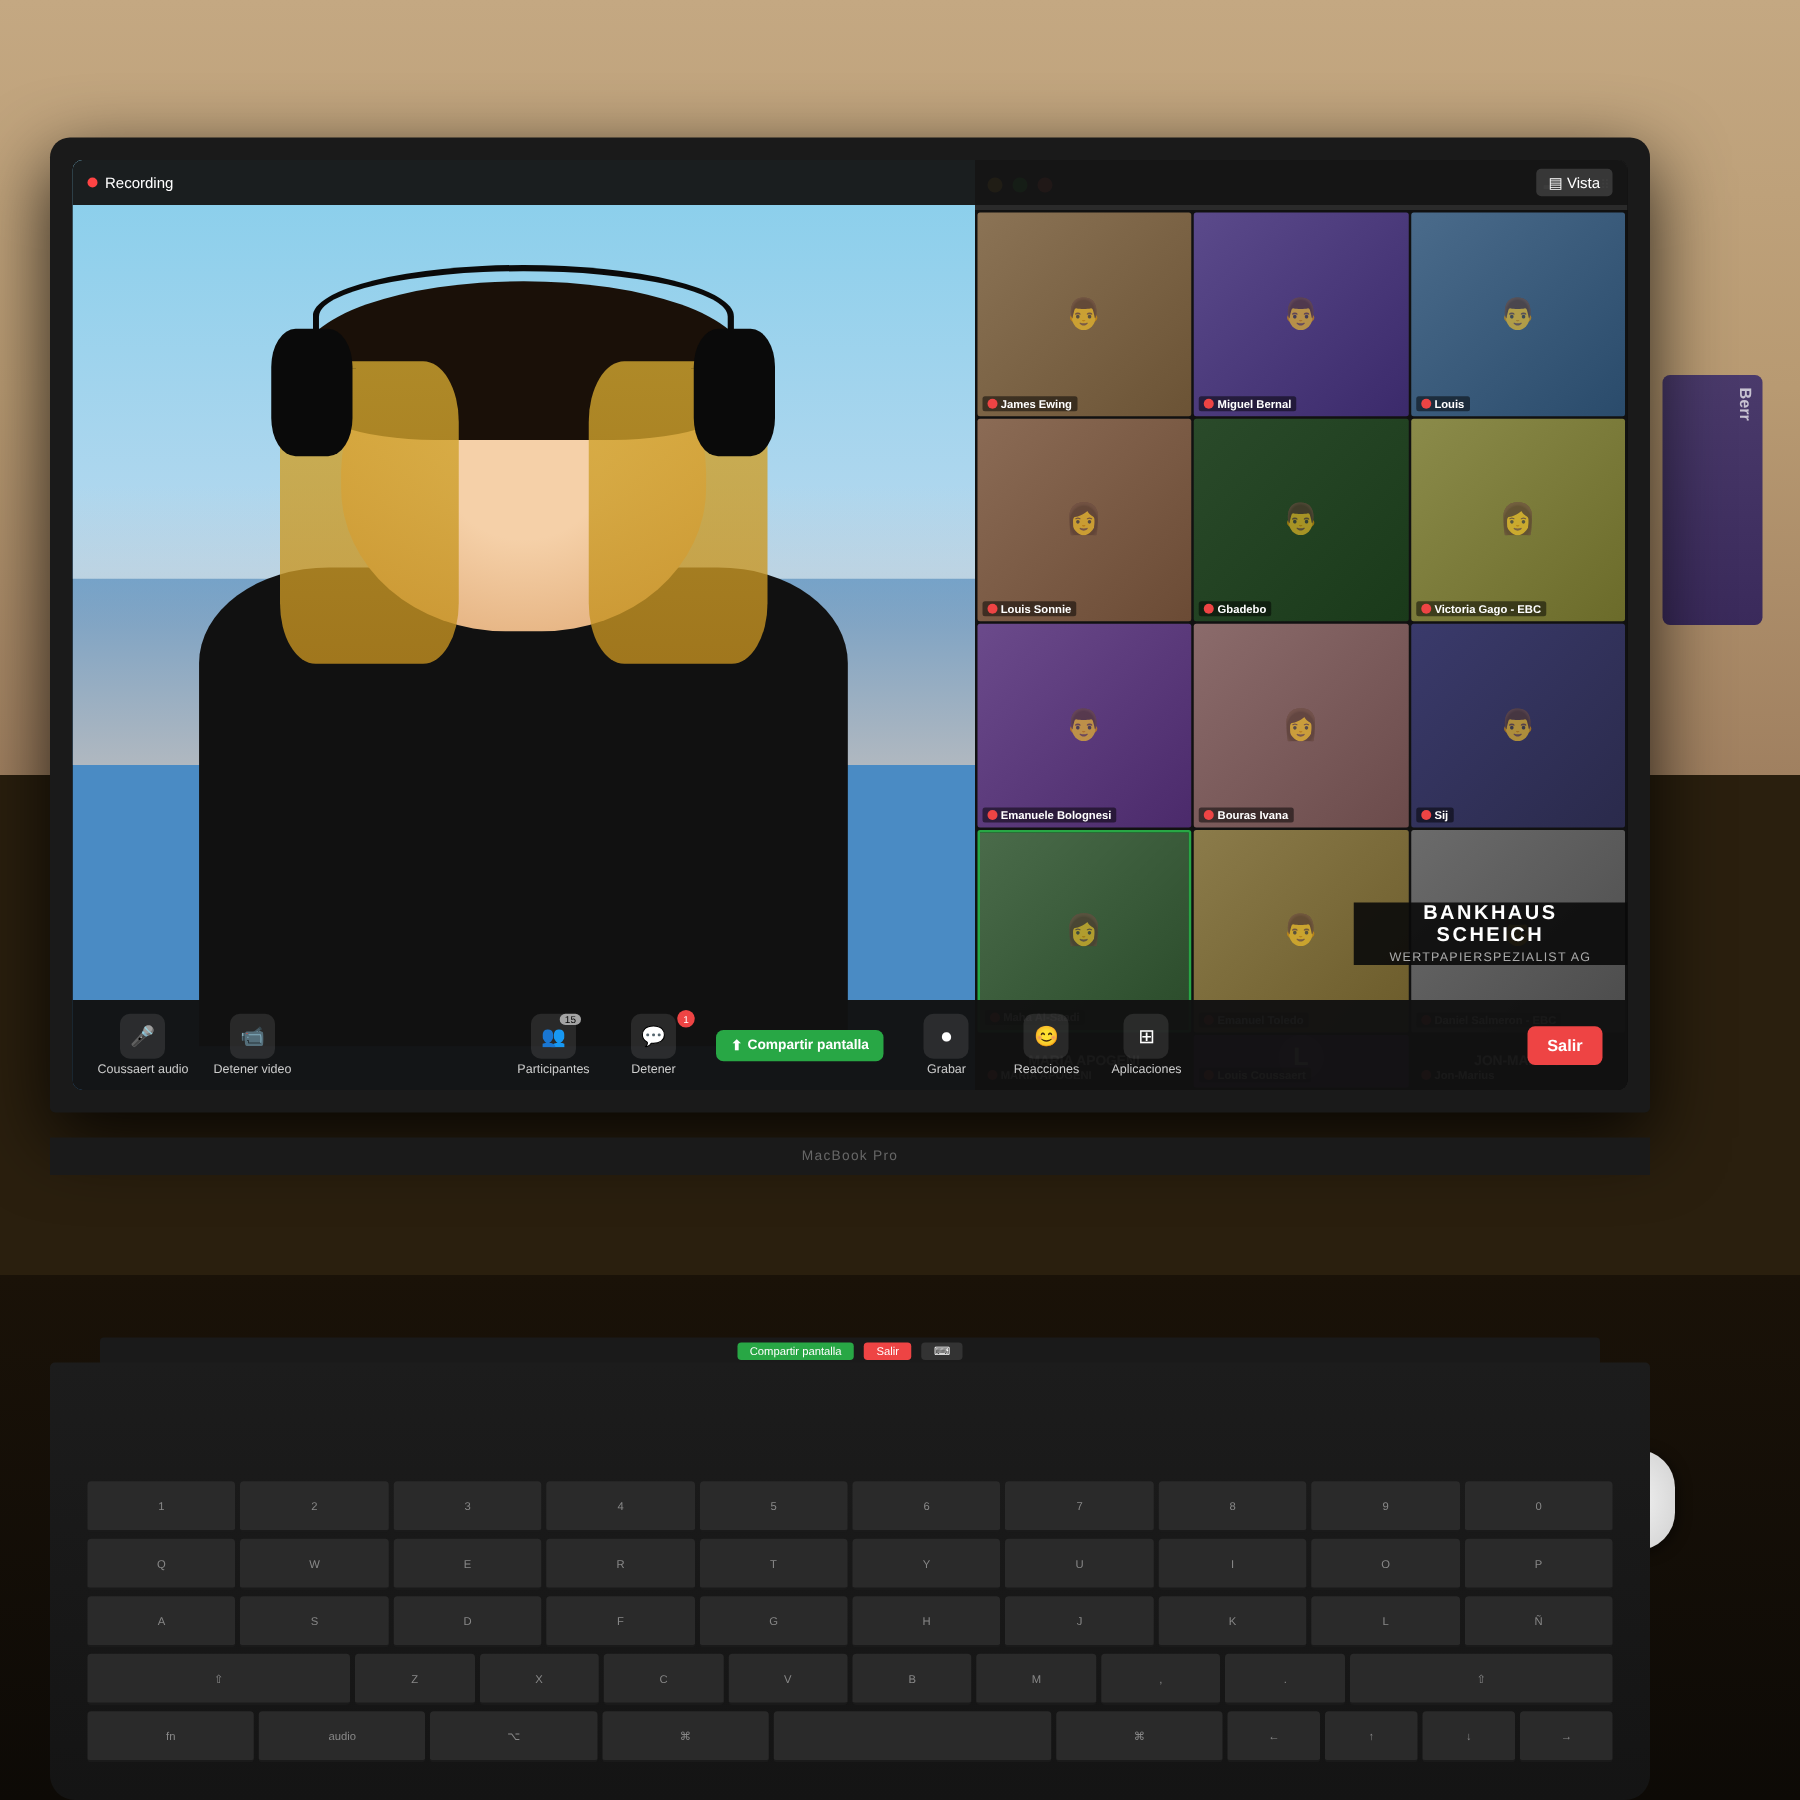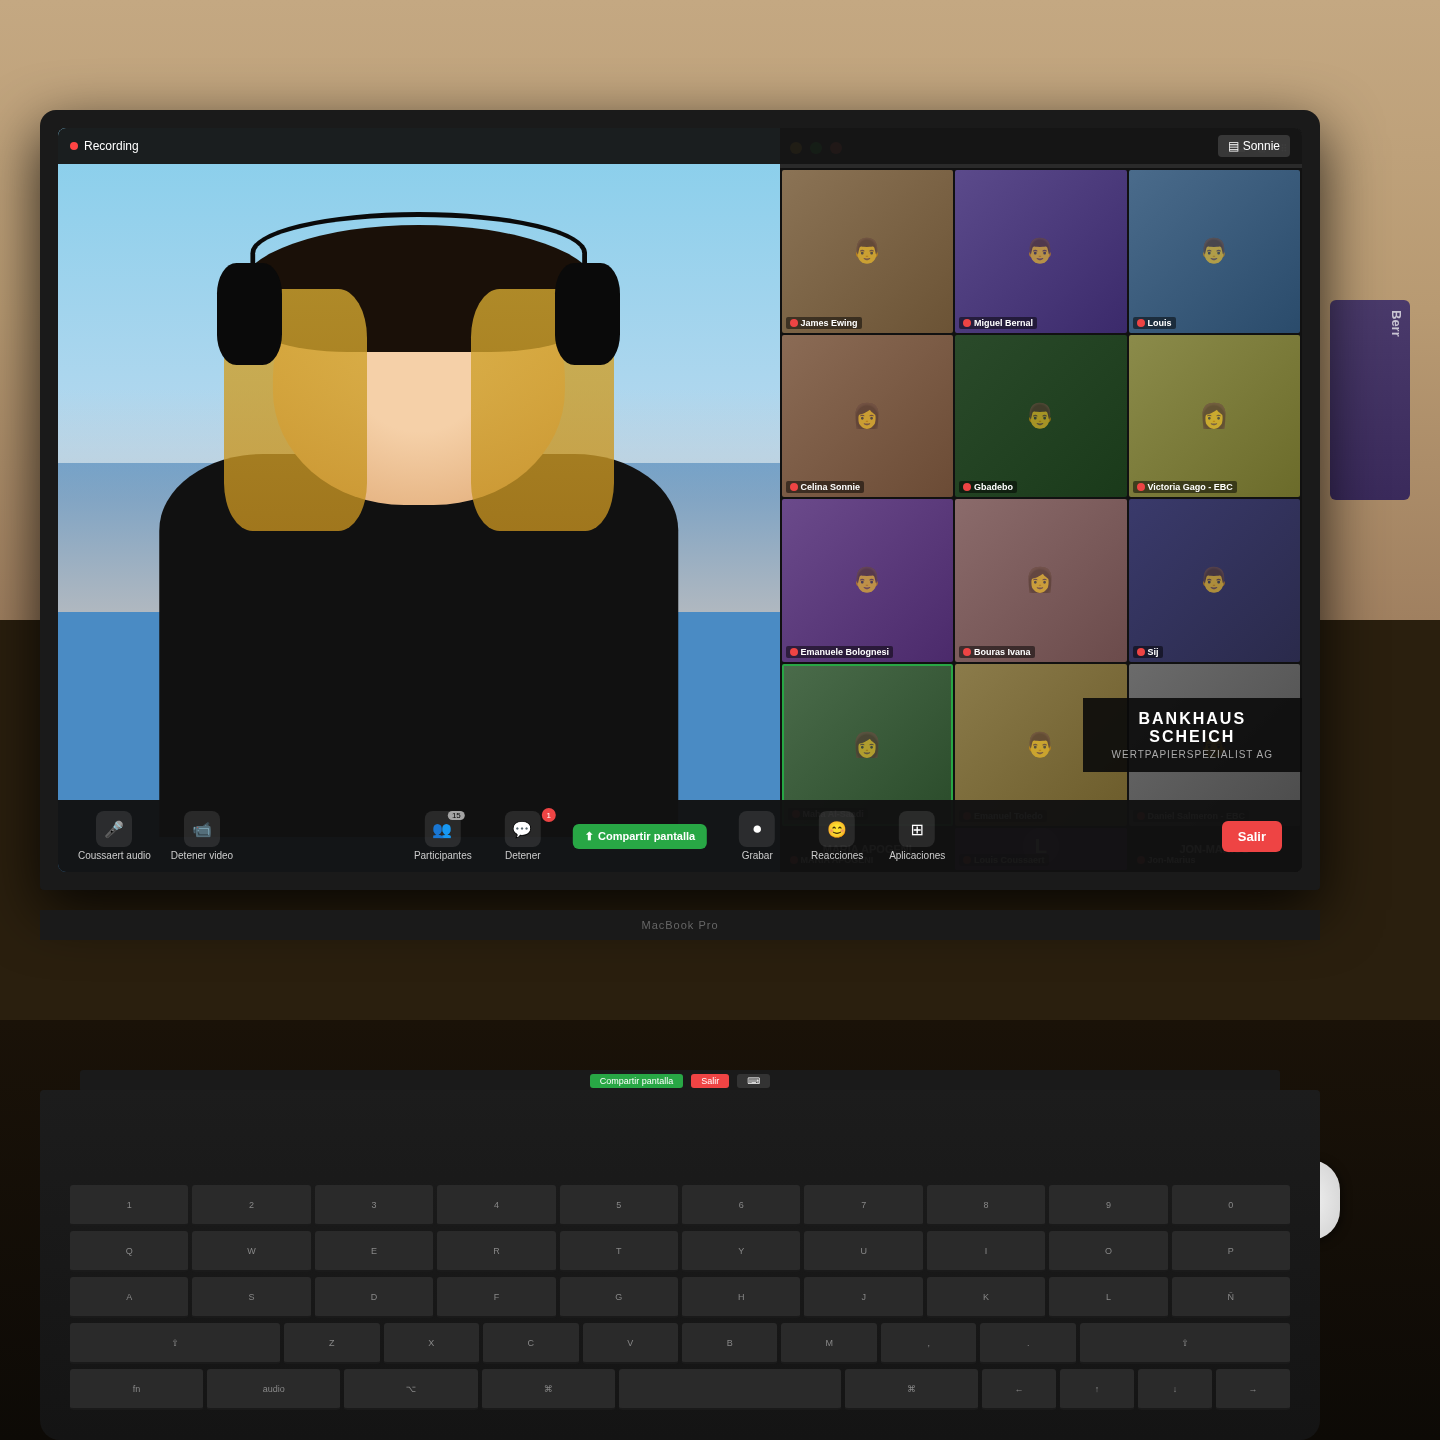--- a/index.html
+++ b/index.html
@@ -289,21 +289,21 @@
       margin-bottom: 6px;
     }
 
     
     .bankhaus-overlay {
       position: absolute;
       bottom: 100px;
       right: 0;
       width: 42%;
       background: rgba(10,10,10,0.9);
-      padding: 12px 16px;
+      padding: 0 16px;
       text-align: center;
       z-index: 10;
       margin-left: 28px;
     }
 
     .bankhaus-title {
       color: #fff;
       font-size: 16px;
       font-weight: 700;
       letter-spacing: 2px;
@@ -588,21 +588,21 @@
 <div class="macbook-container">
 
   <div class="macbook-bezel">
     <div class="screen">
 
       <div class="zoom-top-bar">
         <div class="recording-badge">
           <div class="recording-dot"></div>
           <span>Recording</span>
         </div>
-        <button class="vista-btn">▤  Sonnie</button>
+        <button class="vista-btn">▤  Vista</button>
       </div>
 
       <div class="main-video">
         <div class="video-sky"></div>
         <div class="video-buildings"></div>
 
         <div style="position:absolute;top:36px;left:0;right:0;bottom:0;display:flex;align-items:center;justify-content:center;">
 
           <div style="position:relative;width:90%;height:90%;">
 
@@ -657,21 +657,21 @@
             <div class="participant-name">
               <div class="mute-icon"></div>
               <span>Louis</span>
             </div>
           </div>
 
           <div class="grid-cell cell-celina">
             <div class="face-avatar">👩</div>
             <div class="participant-name">
               <div class="mute-icon"></div>
-              <span>Celina Sonnie</span>
+              <span>Louis Sonnie</span>
             </div>
           </div>
           <div class="grid-cell cell-gbadebo">
             <div class="face-avatar">👨</div>
             <div class="participant-name">
               <div class="mute-icon"></div>
               <span>Gbadebo</span>
             </div>
           </div>
           <div class="grid-cell cell-victoria">

